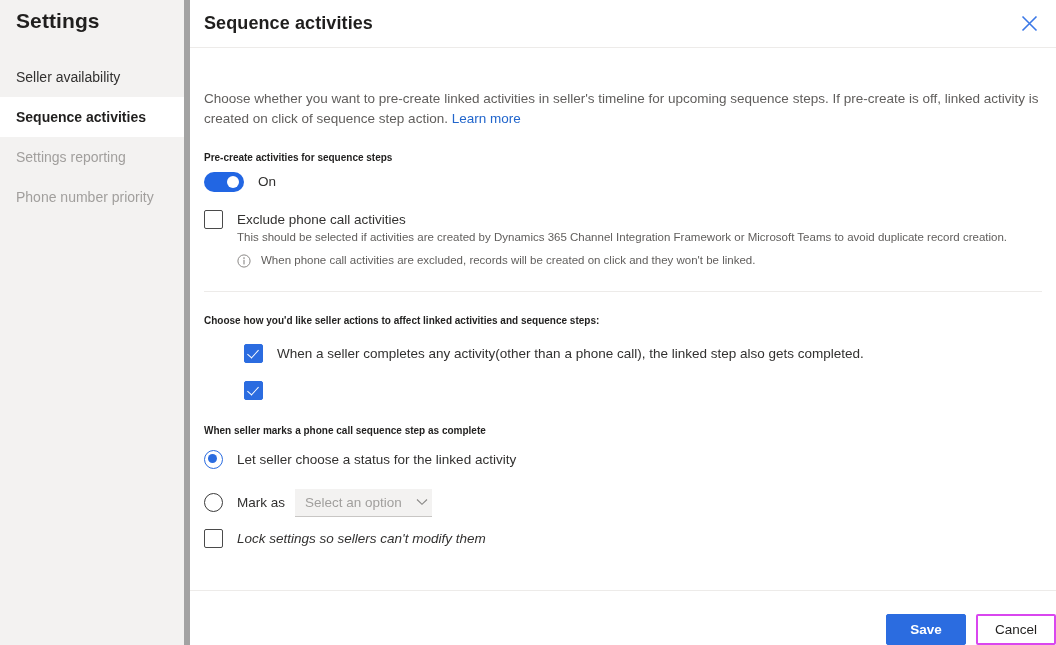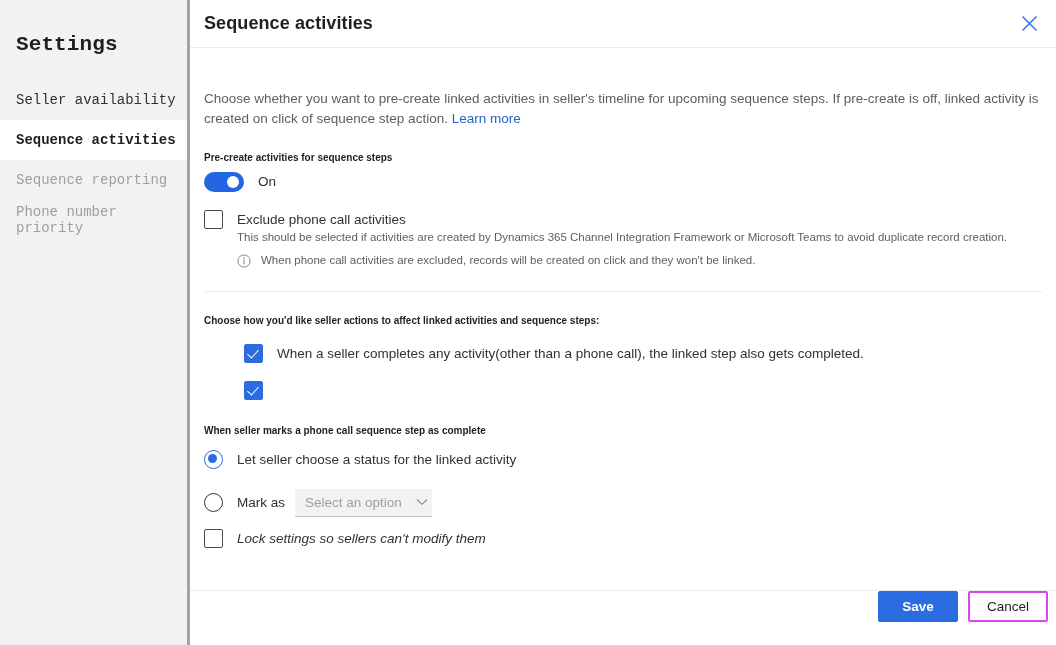--- a/index.html
+++ b/index.html
@@ -20,24 +20,23 @@
     width: 1056px;
     height: 645px;
     position: relative;
   }
 
   
   .sidebar {
     width: 190px;
     flex: 0 0 190px;
     background: #f3f2f1;
-    border-right: 3px solid #a3a3a3;
-    padding-top: 24px;
-    position: relative;
-    font-family: Liberation Mono, monospace;
+    border-right: 6px solid #a3a3a3;
+    padding-top: 0;
+    position: relative;
   }
   .sidebar-title {
     font-size: 21px;
     font-weight: 600;
     color: #201f1e;
     padding: 9px 0 0 16px;
     letter-spacing: 0.1px;
   }
   .sidebar-nav {
     margin-top: 24px;
@@ -290,23 +289,23 @@
 
   
   .panel-footer {
     position: absolute;
     left: 0;
     right: 0;
     bottom: 0;
     height: 55px;
     border-top: 1px solid #edebe9;
     display: flex;
-    align-items: flex-start;
+    align-items: flex-end;
     justify-content: flex-end;
-    padding-right: 8px;
+    padding-right: 0;
     gap: 10px;
     background: #ffffff;
   }
   .btn {
     height: 31px;
     min-width: 80px;
     font-size: 13.5px;
     font-family: "Liberation Sans", sans-serif;
     border-radius: 2px;
     cursor: pointer;
@@ -332,21 +331,21 @@
   <aside class="sidebar">
     <div class="sidebar-title">Settings</div>
     <nav class="sidebar-nav">
       <div class="nav-item">
         <span>Seller availability</span>
       </div>
       <div class="nav-item selected">
         <span>Sequence activities</span>
       </div>
       <div class="nav-item disabled">
-        <span>Sequence reporting</span>
+        <span>Settings reporting</span>
       </div>
       <div class="nav-item disabled">
         <span>Phone number priority</span>
       </div>
     </nav>
   </aside>
 
   <section class="main">
 
     <header class="panel-header">

